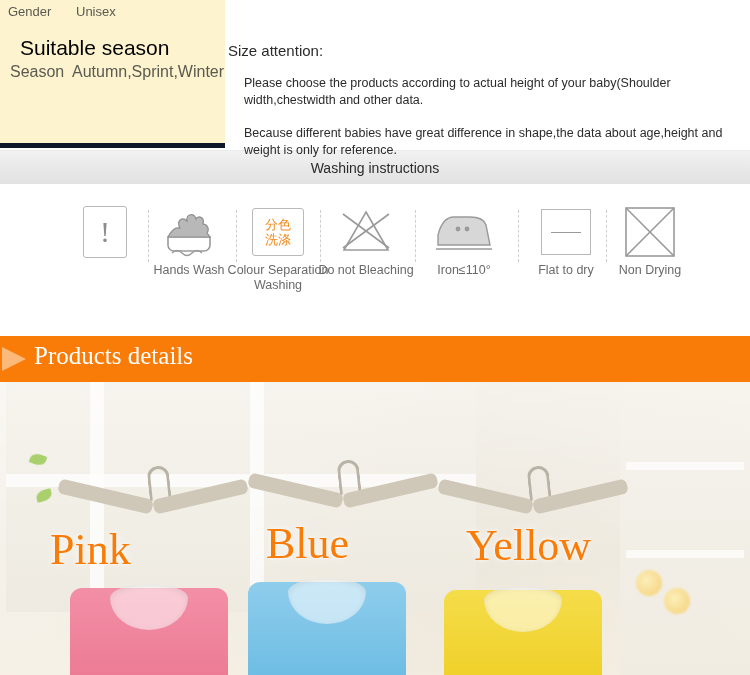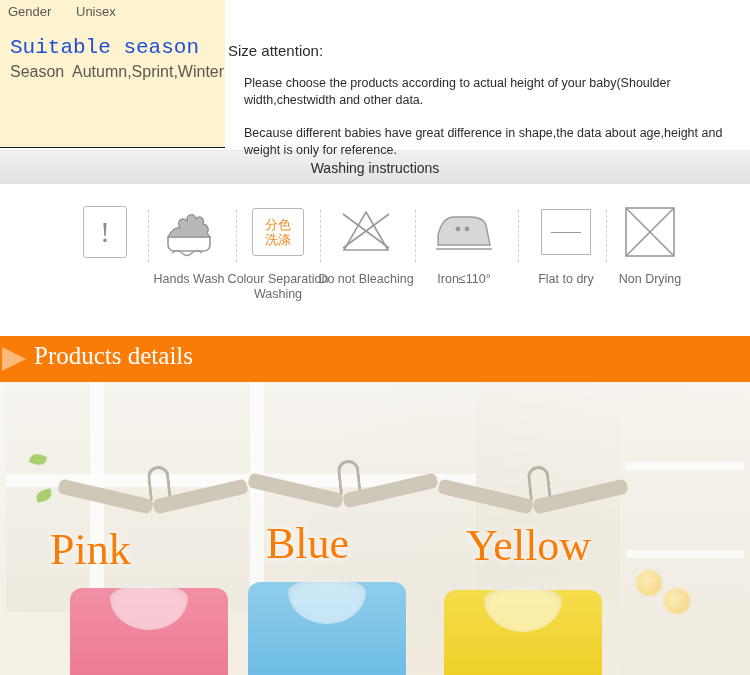--- a/index.html
+++ b/index.html
@@ -20,40 +20,41 @@
     height: 150px;
   }
 
   .spec-box {
     position: absolute;
     left: 0;
     top: 0;
     width: 225px;
     height: 148px;
     background: #fdf3cf;
-    border-bottom: 1px solid #0f172a;
+    border-bottom: 5px solid #0f172a;
     overflow: hidden;
   }
   .spec-row {
     display: flex;
     align-items: center;
     height: 22px;
     padding-left: 8px;
     font-size: 13px;
     color: #5a5a50;
   }
   .spec-row .k { width: 68px; flex: none; }
   .spec-row .v { flex: 1; padding-right: 30px; }
 
   .season-title {
-    font-family: Liberation Mono, monospace;
+    font-family: Liberation Sans, sans-serif;
     font-size: 21px;
-    color: #1d4ed8;
+    color: #000000;
     padding: 14px 0 4px 10px;
     line-height: 1.1;
+    margin-left: 10px;
   }
   .season-row {
     display: flex;
     font-size: 16px;
     color: #5a5a50;
     padding-left: 10px;
     align-items: baseline;
   }
   .season-row .k { width: 62px; flex: none; }
   .season-row .v { flex: 1; }
@@ -108,21 +109,21 @@
   .wash-item .glyph {
     height: 56px;
     display: flex;
     align-items: center;
     justify-content: center;
   }
   .wash-item .cap {
     font-size: 12.5px;
     color: #6a6a6a;
     line-height: 15px;
-    margin-top: 12px;
+    margin-top: 3px;
   }
   .divider {
     position: absolute;
     top: 26px;
     width: 0;
     height: 52px;
     border-left: 1px dashed #cfcfcf;
   }
 
   .box-sq {

